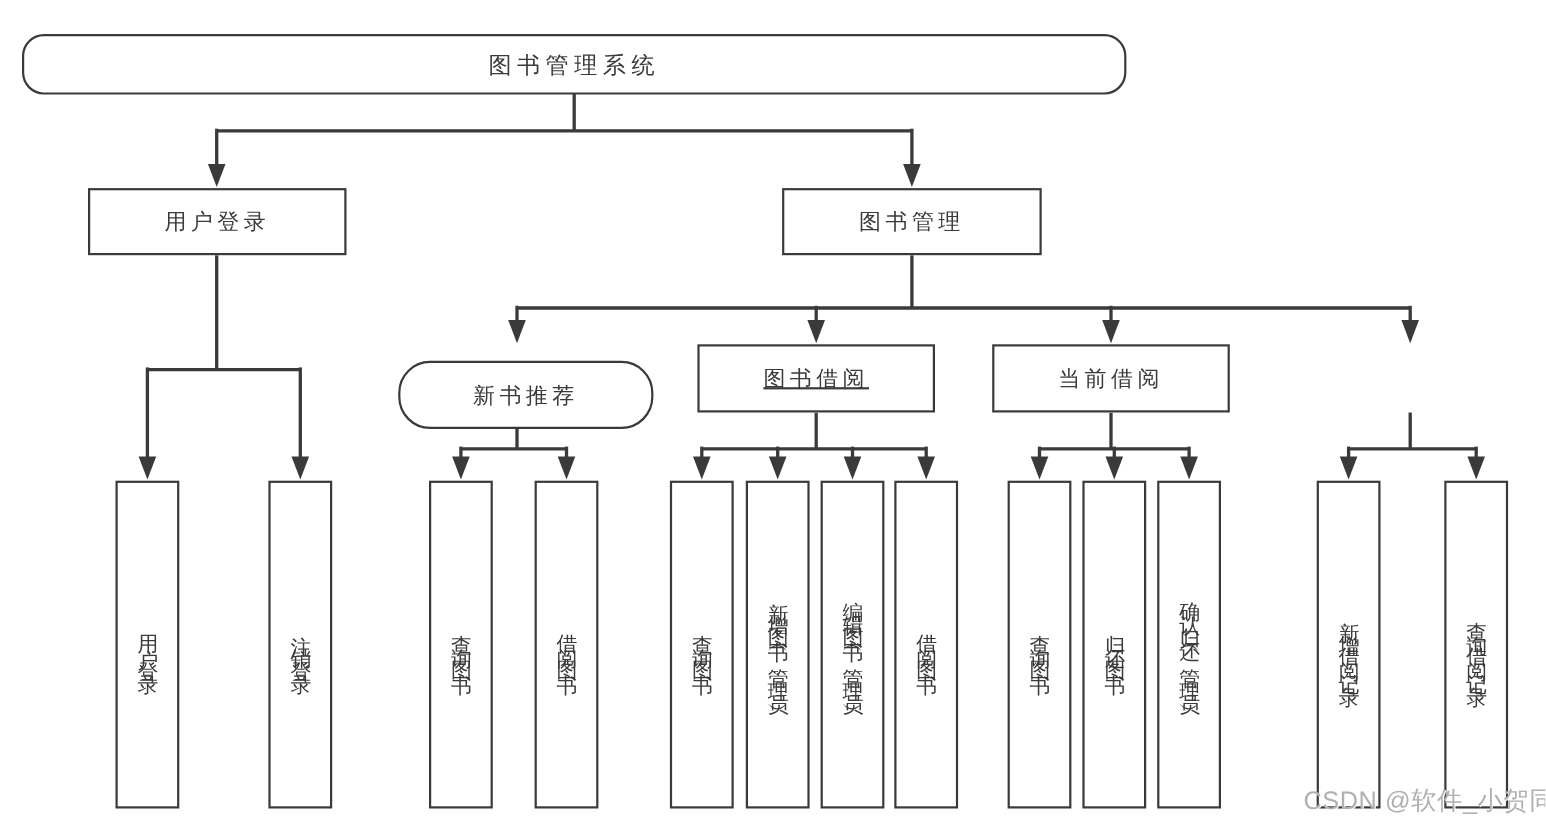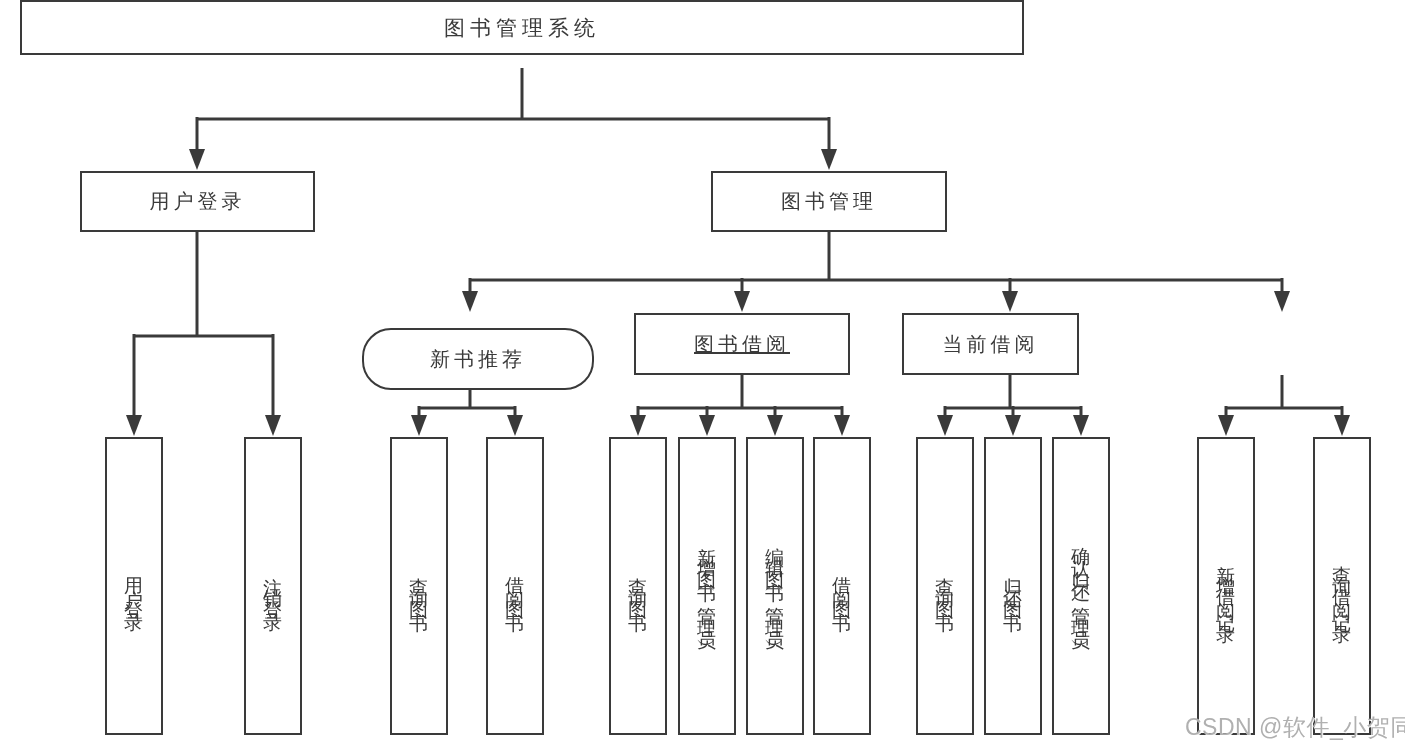--- a/index.html
+++ b/index.html
@@ -129,28 +129,28 @@
 
       <polygon points="937,415 953,415 945,436"></polygon>
       <polygon points="1005,415 1021,415 1013,436"></polygon>
       <polygon points="1073,415 1089,415 1081,436"></polygon>
 
       <polygon points="1218,415 1234,415 1226,436"></polygon>
       <polygon points="1334,415 1350,415 1342,436"></polygon>
     </g>
   </svg>
 
-  <div class="box box--root" style="left:20px; top:0; width:1004px; height:55px;">图书管理系统</div>
+  <div class="box box--root" style="left:20px; top:31px; width:1004px; height:55px;border-radius:20px;">图书管理系统</div>
 
   <div class="box box--branch" style="left:80px; top:171px; width:235px; height:61px;">用户登录</div>
   <div class="box box--branch" style="left:711px; top:171px; width:236px; height:61px;">图书管理</div>
 
   <div class="box box--branch" style="left:362px; top:328px; width:232px; height:62px;border-radius:29px;">新书推荐</div>
   <div class="box box--branch" style="left:634px; top:313px; width:216px; height:62px;text-decoration:underline;">图书借阅</div>
-  <div class="box box--branch" style="left:902px; top:313px; width:177px; height:62px;">当前借阅</div>
+  <div class="box box--branch" style="left:902px; top:313px; width:216px; height:62px;">当前借阅</div>
 
   <div class="box box--leaf" style="left:105px;">用户登录</div>
   <div class="box box--leaf" style="left:244px;">注销登录</div>
 
   <div class="box box--leaf" style="left:390px;">查询图书</div>
   <div class="box box--leaf" style="left:486px;">借阅图书</div>
 
   <div class="box box--leaf" style="left:609px;">查询图书</div>
   <div class="box box--leaf" style="left:678px;">新增图书（管理员）</div>
   <div class="box box--leaf" style="left:746px;">编辑图书（管理员）</div>

